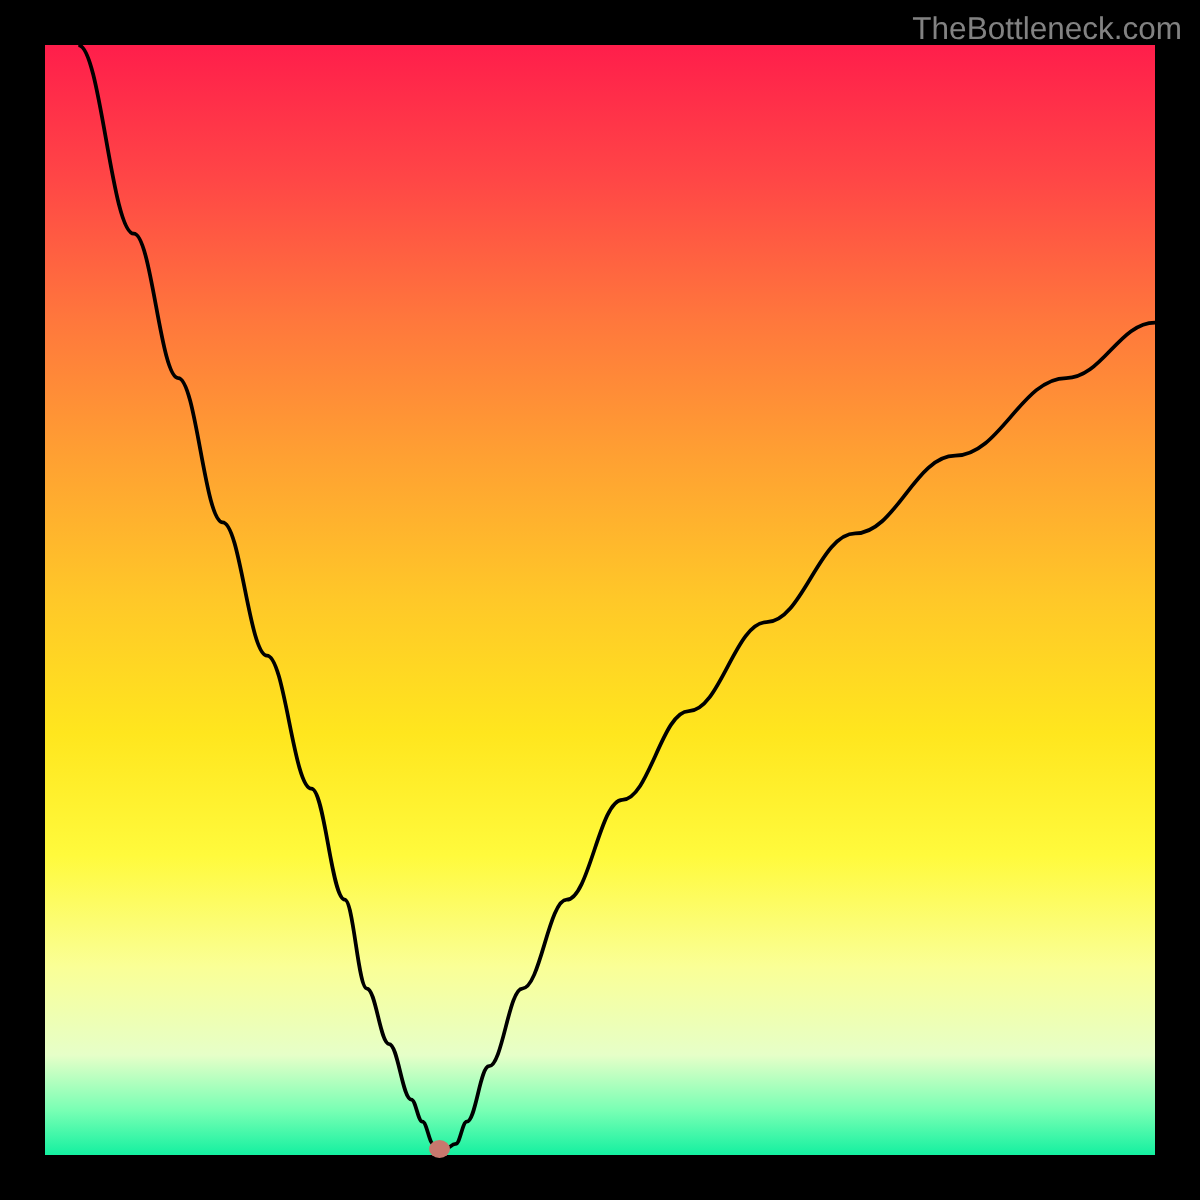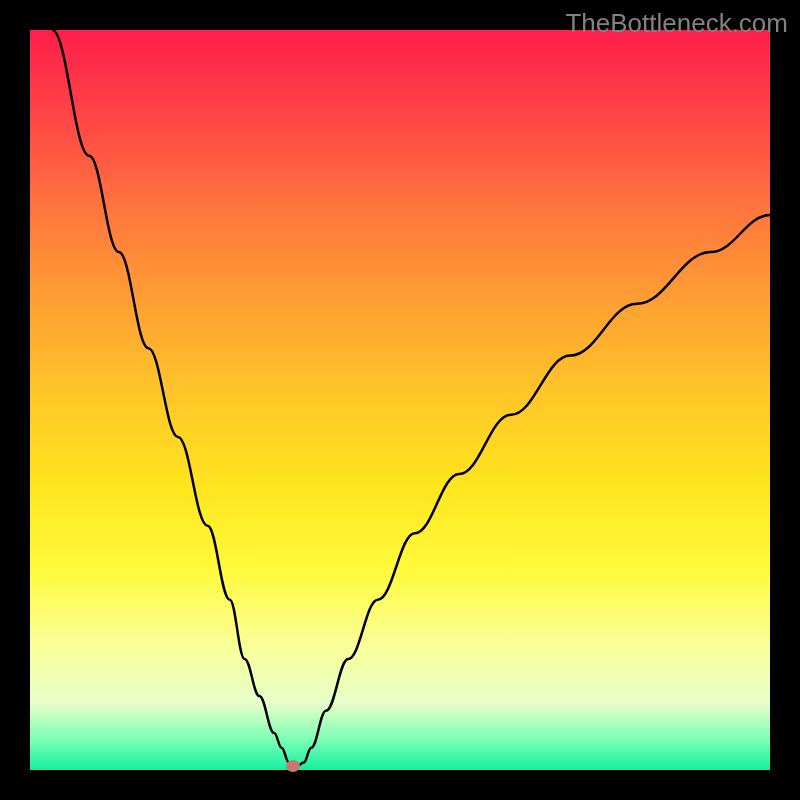--- a/index.html
+++ b/index.html
@@ -34,21 +34,21 @@
         rgb(230, 255, 200) 91%,
         rgb(120, 255, 180) 96%,
         rgb(20, 240, 160) 100%
       );
     }
     .watermark {
       position: absolute;
       top: 8px;
       right: 12px;
       color: rgb(130, 130, 130);
-      font-size: 26px;
+      font-size: 21px;
       font-weight: normal;
       z-index: 10;
     }
     .curve-svg {
       position: absolute;
       left: 0;
       top: 0;
       width: 100%;
       height: 100%;
     }

